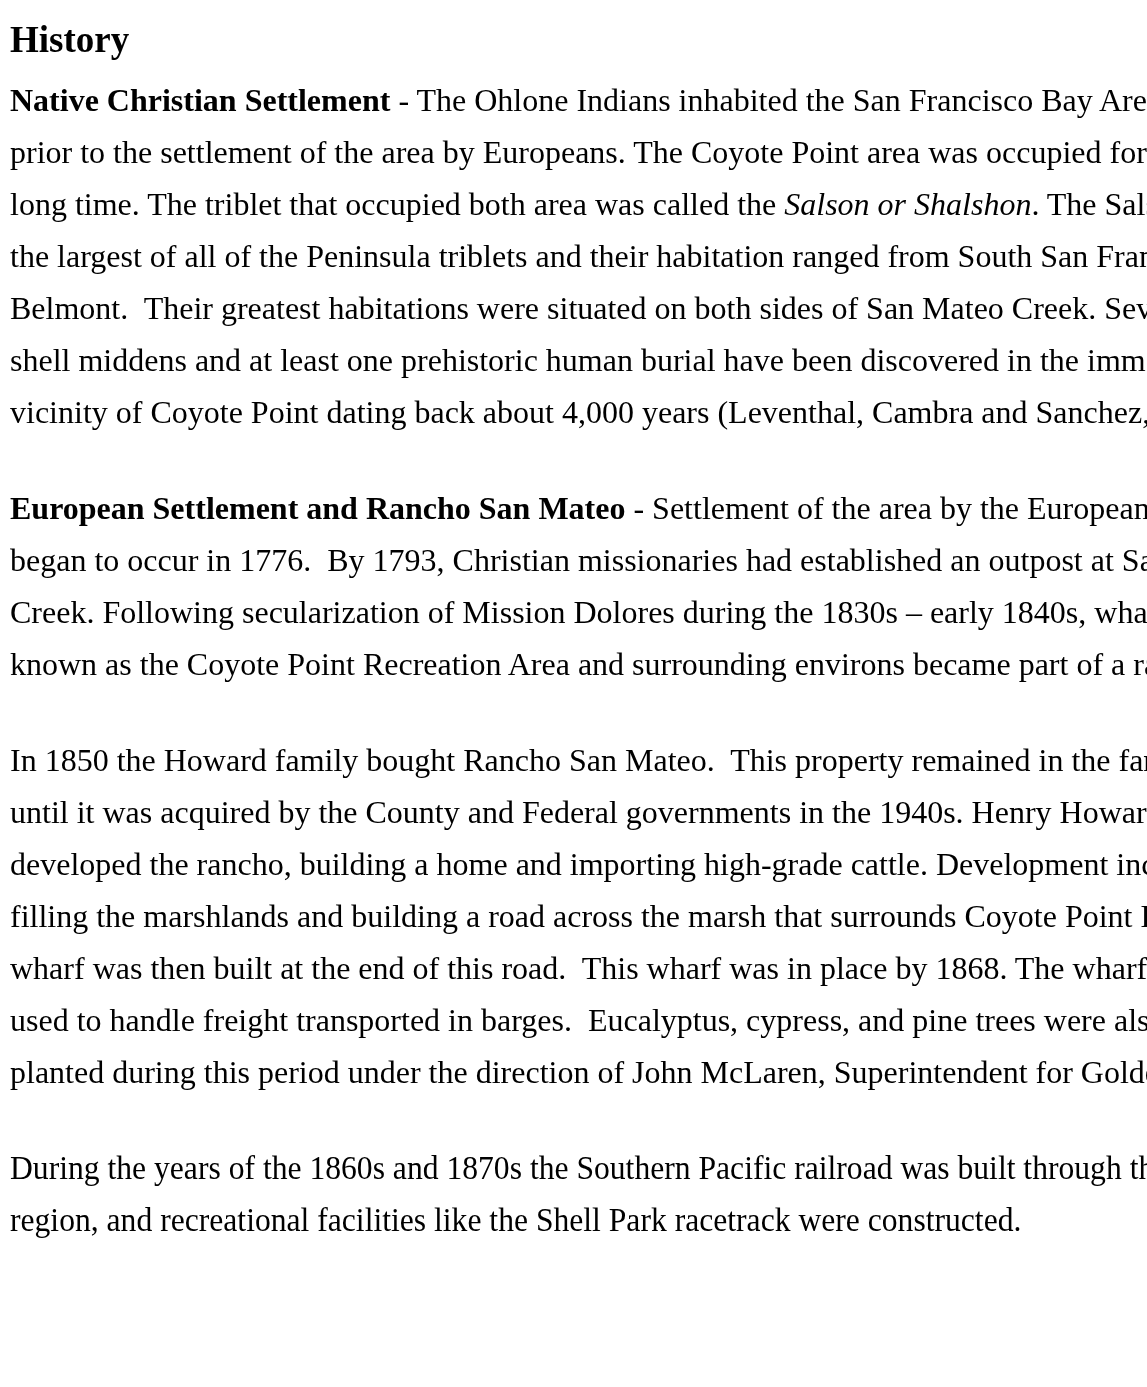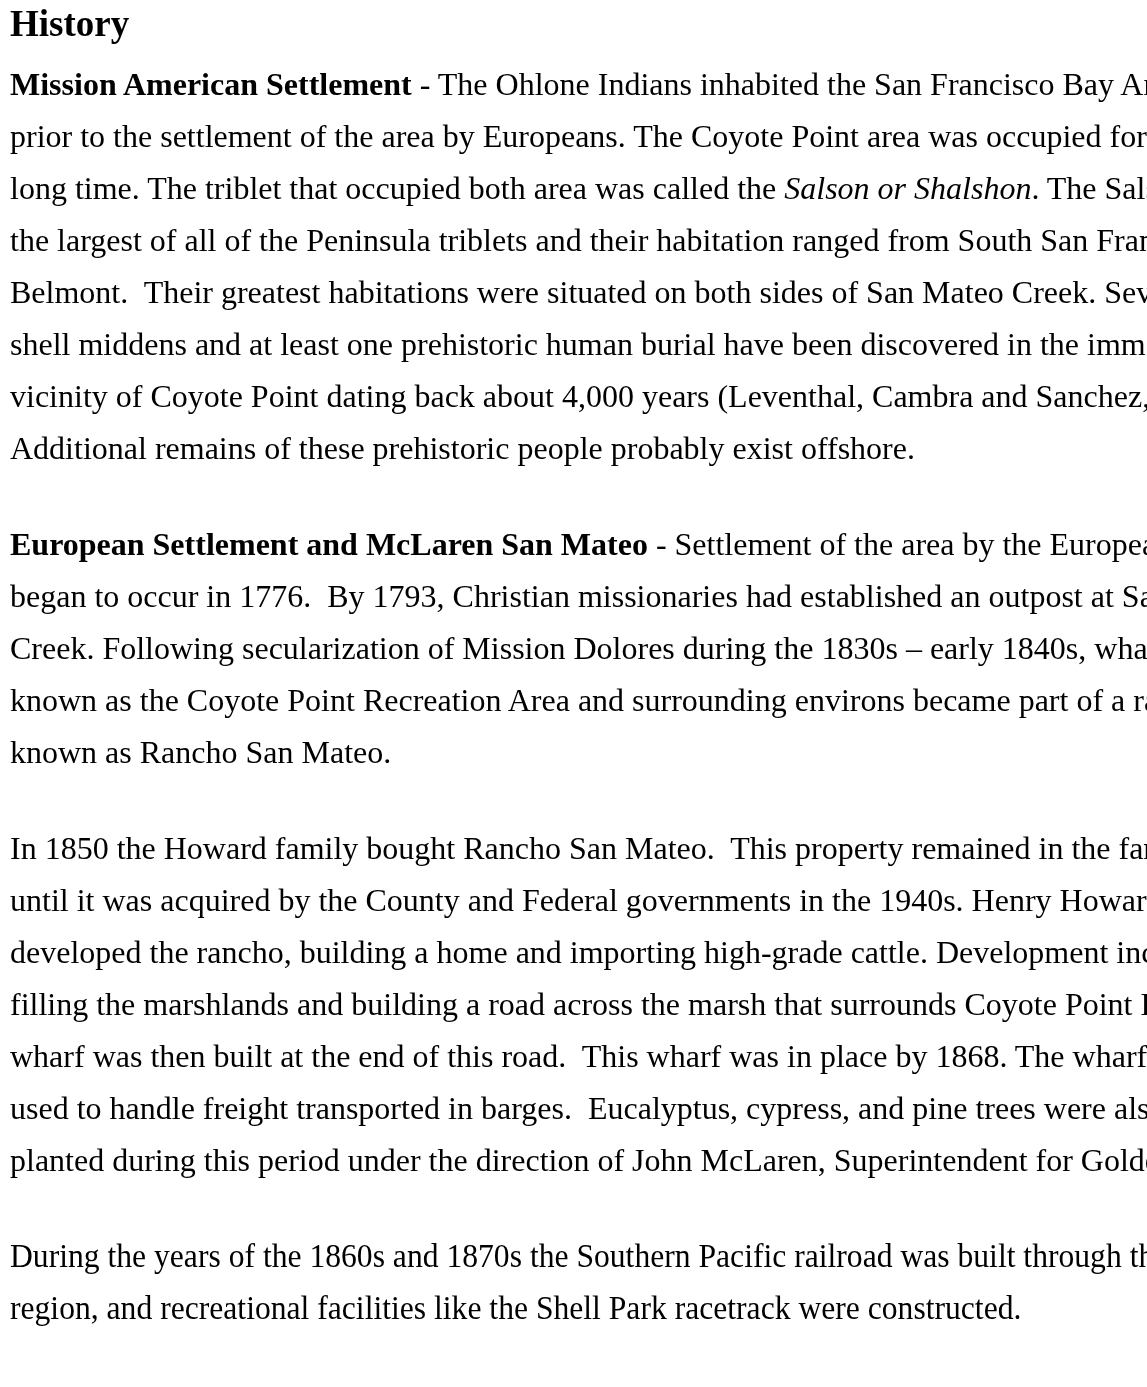--- a/index.html
+++ b/index.html
@@ -9,21 +9,21 @@
   }
   body {
     width: 1147px;
     height: 1387px;
     overflow: hidden;
   }
   .page {
     box-sizing: border-box;
     width: 1145px;
     height: 1387px;
-    padding: 4px 6px 0 10px;
+    padding: 20px 6px 0 10px;
     font-family: "Liberation Serif", "DejaVu Serif", serif;
     color: #000000;
     background: #ffffff;
   }
   .doc-title {
     font-size: 37px;
     line-height: 40px;
     font-weight: bold;
     margin: 0 0 14px 0;
     letter-spacing: 0px;
@@ -49,35 +49,33 @@
     transform-origin: 0 50%;
   }
 </style>
 </head>
 <body>
 
 <div class="page">
   <h1 class="doc-title">History</h1>
   <div id="paragraphs">
       <div class="para">
-        <div class="line"><span class="run bold">Mission American Settlement</span><span class="run"> - The Ohlone Indians inhabited the San Francisco Bay Area</span></div>
+        <div class="line"><span class="run bold">Native Christian Settlement</span><span class="run"> - The Ohlone Indians inhabited the San Francisco Bay Area</span></div>
         <div class="line"><span class="run">prior to the settlement of the area by Europeans. The Coyote Point area was occupied for a very</span></div>
         <div class="line"><span class="run">long time. The triblet that occupied both area was called the </span><span class="run italic">Salson or Shalshon</span><span class="run">. The Salson was</span></div>
         <div class="line"><span class="run">the largest of all of the Peninsula triblets and their habitation ranged from South San Francisco to</span></div>
         <div class="line"><span class="run">Belmont.  Their greatest habitations were situated on both sides of San Mateo Creek. Several</span></div>
         <div class="line"><span class="run">shell middens and at least one prehistoric human burial have been discovered in the immediate</span></div>
         <div class="line"><span class="run">vicinity of Coyote Point dating back about 4,000 years (Leventhal, Cambra and Sanchez, 1987).</span></div>
-        <div class="line"><span class="run">Additional remains of these prehistoric people probably exist offshore.</span></div>
       </div>
       <div class="para">
-        <div class="line"><span class="run bold">European Settlement and McLaren San Mateo</span><span class="run"> - Settlement of the area by the Europeans</span></div>
+        <div class="line"><span class="run bold">European Settlement and Rancho San Mateo</span><span class="run"> - Settlement of the area by the Europeans</span></div>
         <div class="line"><span class="run">began to occur in 1776.  By 1793, Christian missionaries had established an outpost at San Mateo</span></div>
         <div class="line"><span class="run">Creek. Following secularization of Mission Dolores during the 1830s – early 1840s, what is now</span></div>
         <div class="line"><span class="run">known as the Coyote Point Recreation Area and surrounding environs became part of a rancho</span></div>
-        <div class="line"><span class="run">known as Rancho San Mateo.</span></div>
       </div>
       <div class="para">
         <div class="line"><span class="run">In 1850 the Howard family bought Rancho San Mateo.  This property remained in the family</span></div>
         <div class="line"><span class="run">until it was acquired by the County and Federal governments in the 1940s. Henry Howard</span></div>
         <div class="line"><span class="run">developed the rancho, building a home and importing high-grade cattle. Development included</span></div>
         <div class="line"><span class="run">filling the marshlands and building a road across the marsh that surrounds Coyote Point Knoll.  A</span></div>
         <div class="line"><span class="run">wharf was then built at the end of this road.  This wharf was in place by 1868. The wharf was</span></div>
         <div class="line"><span class="run">used to handle freight transported in barges.  Eucalyptus, cypress, and pine trees were also</span></div>
         <div class="line"><span class="run">planted during this period under the direction of John McLaren, Superintendent for Golden Gate</span></div>
       </div>

